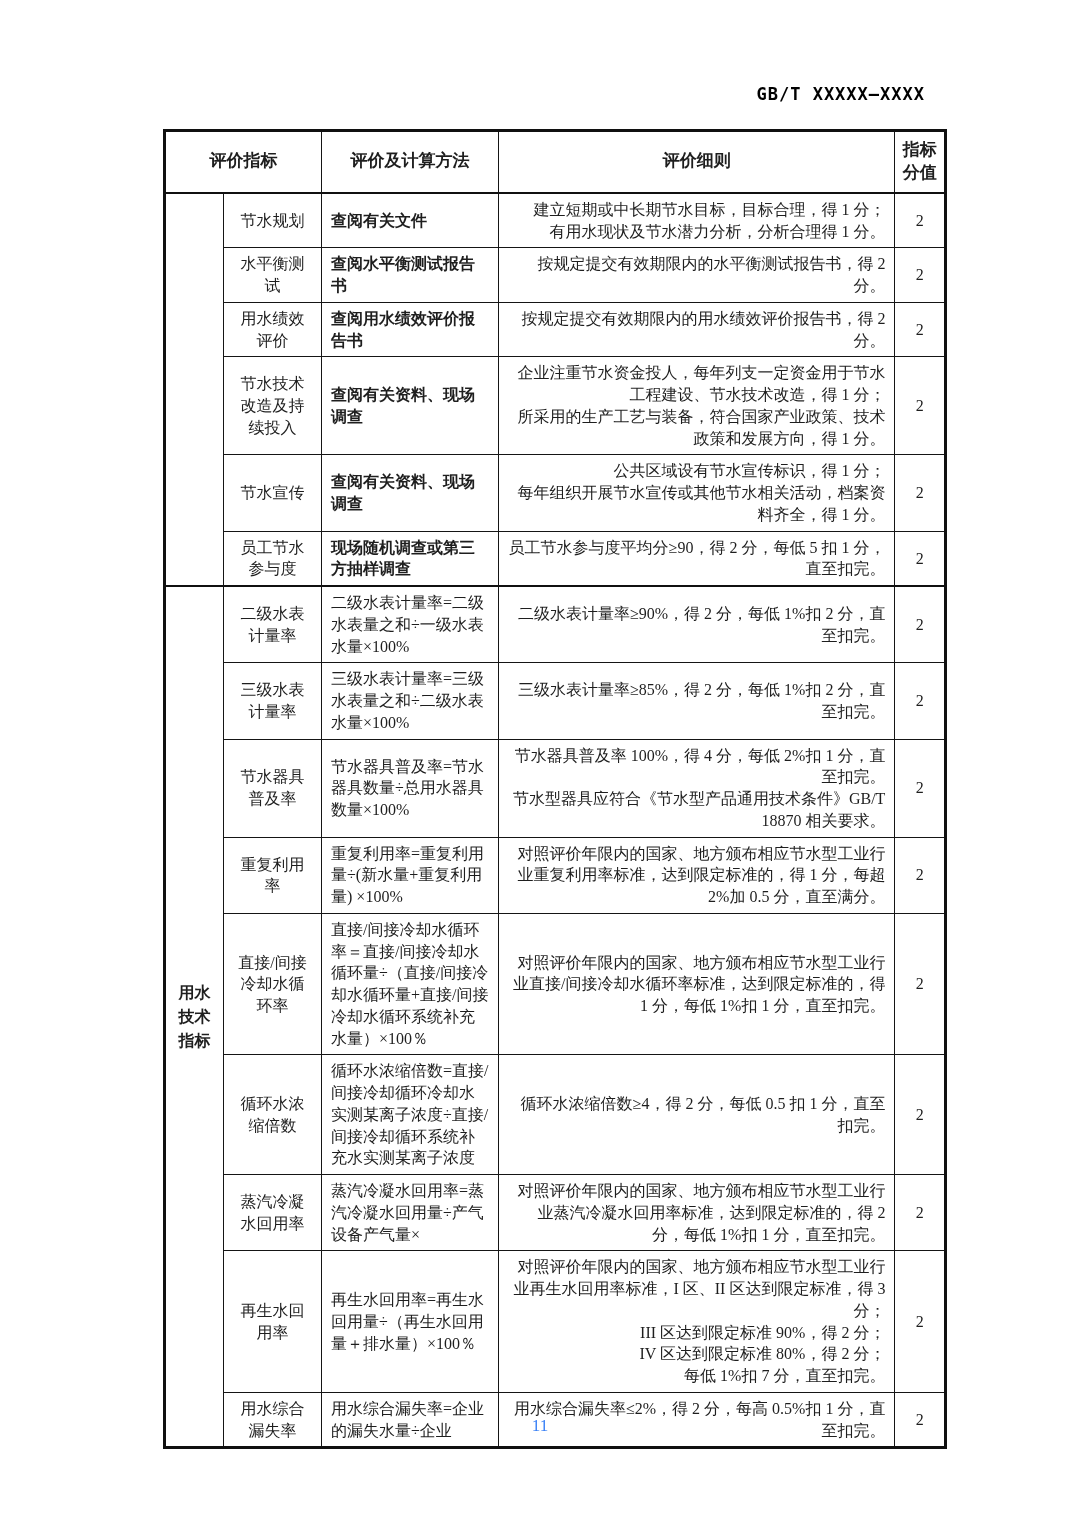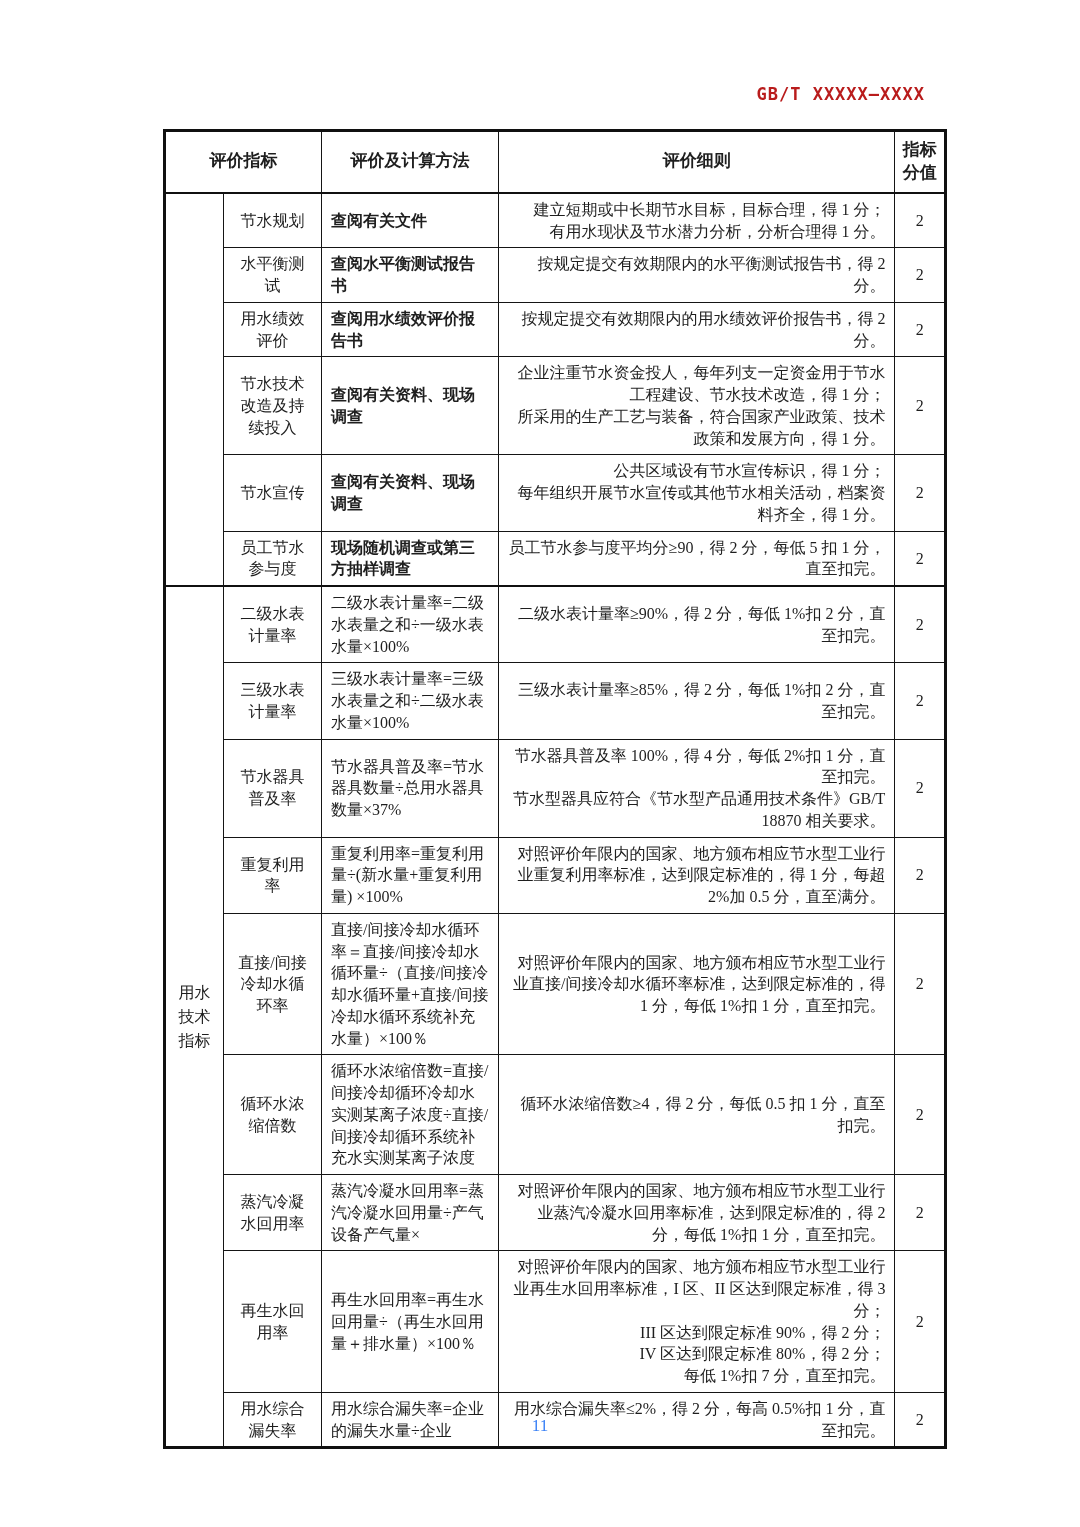--- a/index.html
+++ b/index.html
@@ -13,21 +13,21 @@
     overflow: hidden;
   }
   .doc-code {
     position: absolute;
     top: 84px;
     right: 155px;
     font-family: "DejaVu Sans Mono", monospace;
     font-weight: 700;
     font-size: 17px;
     letter-spacing: 1px;
-    color: #b91c1c;
+    color: #000000;
     white-space: nowrap;
   }
   table.eval-table {
     position: absolute;
     left: 163px;
     top: 129px;
     width: 784px;
     border-collapse: collapse;
     table-layout: fixed;
     border: 3px solid #101010;
@@ -54,20 +54,21 @@
   .col-group   { width: 56px; }
   .col-indic   { width: 93px; }
   .col-method  { width: 168px; }
   .col-details { width: 376px; }
   .col-score   { width: 48px; }
 
   td.group-cell {
     text-align: center;
     vertical-align: middle;
     padding: 0 2px;
+    font-weight: bold;
   }
   .group-label div { line-height: 1.5; }
   td.indicator-cell { text-align: center; padding: 5px 10px; }
   td.method-cell { text-align: left; }
   td.method-cell.center { text-align: left; font-weight: bold; }
   td.details-cell { text-align: right; }
   td.score-cell { text-align: center; }
   tr.group-start td { border-top: 2.8px solid #101010; }
 
   .page-number {
@@ -179,21 +180,21 @@
         <tr>
           <td class="indicator-cell">三级水表计量率</td>
           <td class="method-cell">三级水表计量率=三级水表量之和÷二级水表水量×100%</td>
           <td class="details-cell">
             <div>三级水表计量率≥85%，得 2 分，每低 1%扣 2 分，直至扣完。</div>
           </td>
           <td class="score-cell">2</td>
         </tr>
         <tr>
           <td class="indicator-cell">节水器具普及率</td>
-          <td class="method-cell">节水器具普及率=节水器具数量÷总用水器具数量×37%</td>
+          <td class="method-cell">节水器具普及率=节水器具数量÷总用水器具数量×100%</td>
           <td class="details-cell">
             <div>节水器具普及率 100%，得 4 分，每低 2%扣 1 分，直至扣完。</div>
             <div>节水型器具应符合《节水型产品通用技术条件》GB/T18870 相关要求。</div>
           </td>
           <td class="score-cell">2</td>
         </tr>
         <tr>
           <td class="indicator-cell">重复利用率</td>
           <td class="method-cell">重复利用率=重复利用量÷(新水量+重复利用量) ×100%</td>
           <td class="details-cell">

